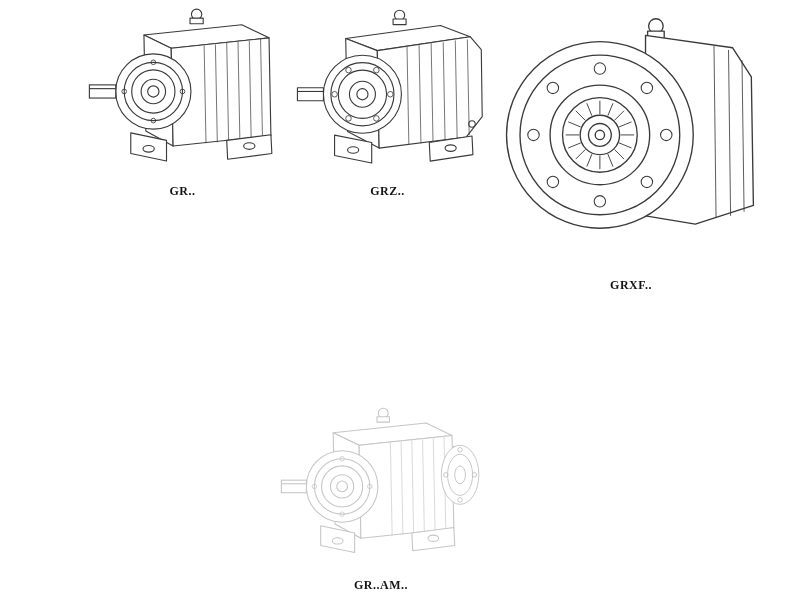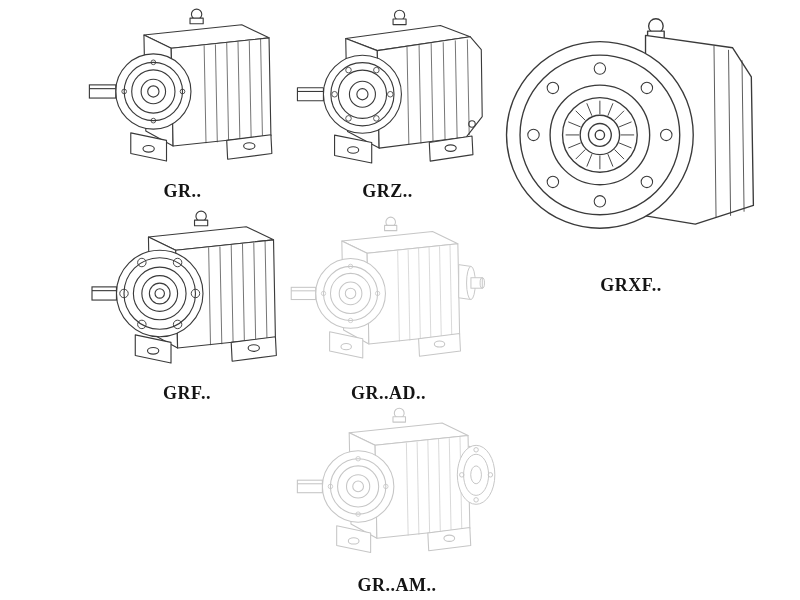--- a/index.html
+++ b/index.html
@@ -1,21 +1,21 @@
 <!DOCTYPE html>
 <html style="--ink: #3a3a3a; --ghost: #c6c6c6; --label: #141414; --bg: #ffffff;"><head>
 <meta charset="utf-8">
 <style>
   :root{ --bg:#ffffff; --ink:#3a3a3a; --ghost:#c6c6c6; --label:#141414; }
   html,body{margin:0;padding:0;width:800px;height:600px;background:var(--bg);
     font-family:"Liberation Serif",serif;overflow:hidden;}
   .stage{position:relative;width:800px;height:600px;background:var(--bg);}
   figure{position:absolute;margin:0;display:flex;flex-direction:column;align-items:center;}
   figure svg.draw{display:block;width:100%;height:calc(100% - 26px);}
-  figcaption{height:26px;line-height:26px;font-weight:bold;font-size:18px;
+  figcaption{height:26px;line-height:26px;font-weight:bold;font-size:12px;
     letter-spacing:.5px;color:var(--label);white-space:nowrap;}
   .ink{color:var(--ink);}
   .ghost{color:var(--ghost);}
 </style>
 </head>
 <body>
 
 <svg width="0" height="0" style="position:absolute" aria-hidden="true">
   <defs>
 
@@ -259,36 +259,24 @@
     <figcaption>GRXF..</figcaption>
   </figure>
 
   <figure style="left:290px;top:4px;width:195px;height:200px">
     <svg class="draw ink" viewBox="0 0 210 185">
         <use href="#d-grz"></use>
       </svg>
     <figcaption>GRZ..</figcaption>
   </figure>
 
-  <figure style="left:82px;top:206px;width:210px;height:200px">
-    <svg class="draw ink" viewBox="0 0 210 185">
-        <use href="#d-grf"></use>
-      </svg>
-    <figcaption>GRF..</figcaption>
-  </figure>
-
-  <figure style="left:286px;top:206px;width:205px;height:200px">
-    <svg class="draw ghost" viewBox="0 0 235 185">
-        <use href="#d-grad"></use>
-      </svg>
-    <figcaption>GR..AD..</figcaption>
-  </figure>
-
-
-  <figure style="left:292px;top:400px;width:210px;height:198px">
+
+
+
+  <figure style="left:276px;top:400px;width:210px;height:198px">
     <svg class="draw ghost" viewBox="0 0 235 185">
         <use href="#d-gram"></use>
       </svg>
     <figcaption>GR..AM..</figcaption>
   </figure>
 
 
 </div>
 
 </body></html>

